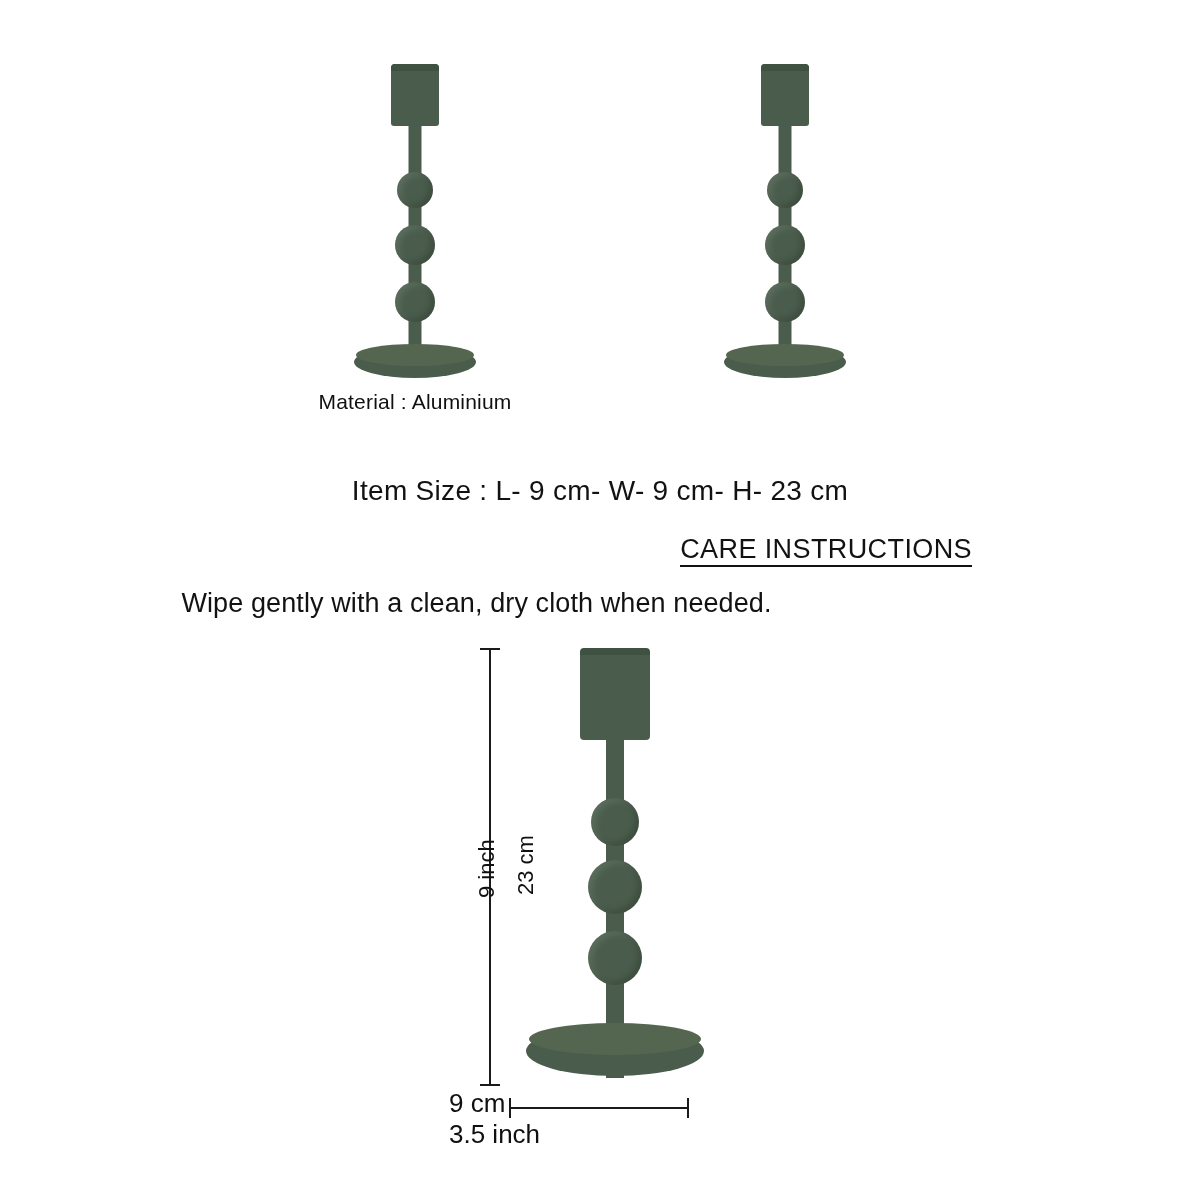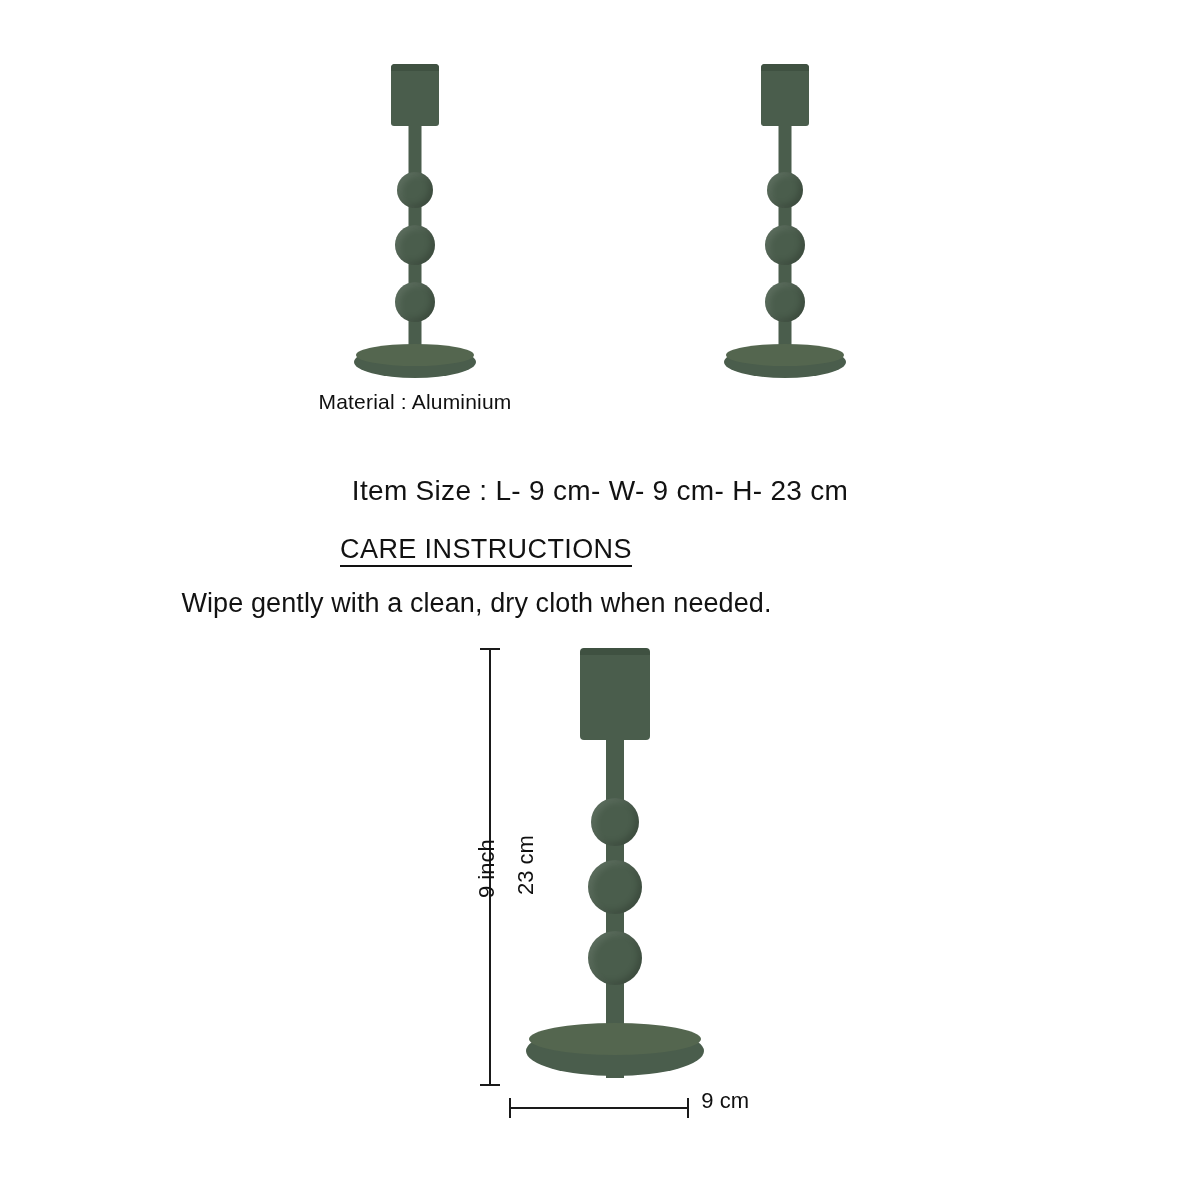--- a/index.html
+++ b/index.html
@@ -101,21 +101,21 @@
     width: 1200px;
     text-align: center;
     font-size: 28px;
     letter-spacing: 0.3px;
   }
   .care-title {
     position: absolute;
     top: 534px;
     left: 0;
     width: 972px;
-    text-align: center;
+    text-align: right;
     font-size: 27px;
     letter-spacing: 0.4px;
   }
   .care-title span {
     border-bottom: 2px solid #121212;
     padding-bottom: 1px;
   }
   .care-text {
     position: absolute;
     top: 588px;
@@ -198,22 +198,22 @@
     width: 2px;
     height: 20px;
     background: #1a1a1a;
   }
   .h-cap-left { left: 0; }
   .h-cap-right { left: 178px; }
 
   .h-label {
     position: absolute;
     width: 300px;
-    text-align: right;
-    font-size: 22px;
+    text-align: left;
+    font-size: 26px;
     color: #101010;
   }
   .h-label.cm   { left: 449px; top: 458px; }
   .h-label.inch { left: 449px; top: 489px; }
 </style>
 </head>
 <body>
 
 <div class="top-row">
 
@@ -273,13 +273,14 @@
   </div>
   <div class="v-label cm">23 cm</div>
   <div class="v-label inch">9 inch</div>
 
   <div class="h-dim">
     <div class="h-line"></div>
     <div class="h-cap-left"></div>
     <div class="h-cap-right"></div>
   </div>
   <div class="h-label cm">9 cm</div>
+  <div class="h-label inch">3.5 inch</div>
 </div>
 
 </body></html>

